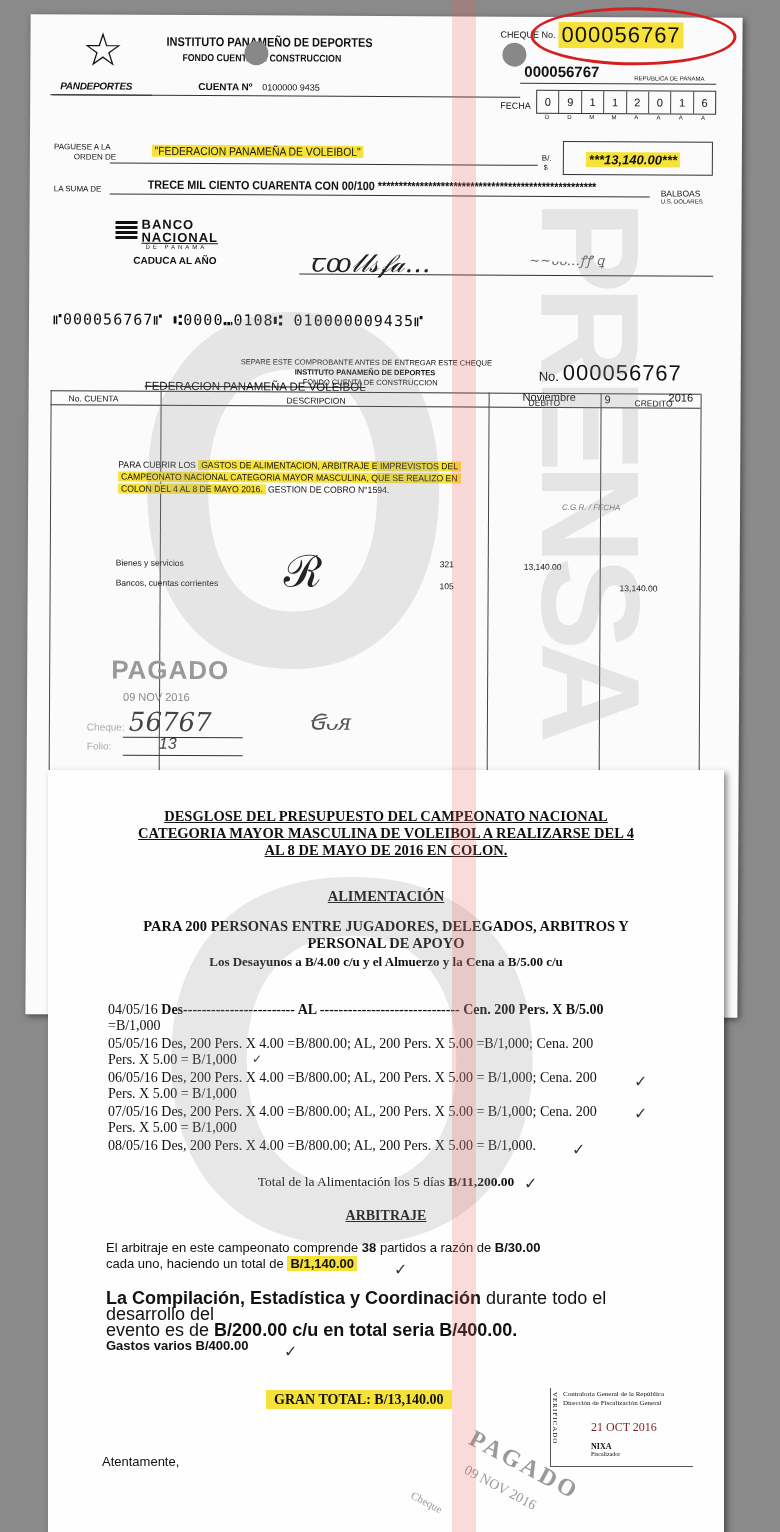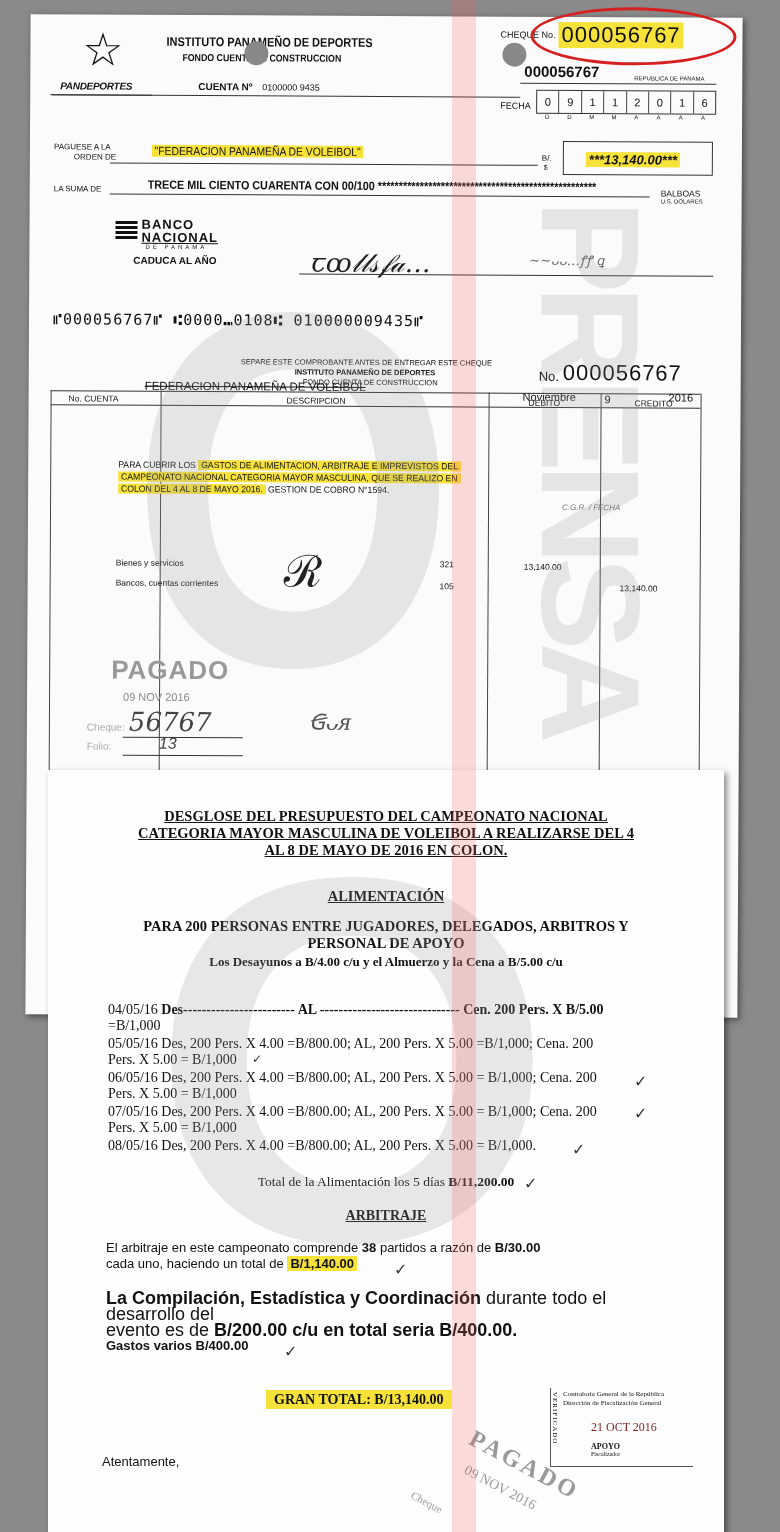--- a/index.html
+++ b/index.html
@@ -218,21 +218,21 @@
     <span class="hl" style="font-size:14px;font-weight:bold;padding:2px 8px;margin-top:8px;">GRAN TOTAL: B/13,140.00</span>
   </div>
 
   <div class="abs sans" style="left:54px;top:684px;font-size:13px;">Atentamente,</div>
 
   <div class="stamp" style="left:502px;top:618px;width:142px;height:78px;border:none;border-left:1px solid #555;border-bottom:1px solid #555;">
     <div style="position:absolute;left:12px;top:2px;white-space:nowrap;">Contraloría General de la República</div>
     <div style="position:absolute;left:12px;top:11px;white-space:nowrap;">Dirección de Fiscalización General</div>
     <div style="position:absolute;left:2px;top:4px;width:6px;writing-mode:vertical-rl;font-size:7px;letter-spacing:1px;">VERIFICADO</div>
     <div style="position:absolute;left:40px;top:32px;font-size:12px;color:#7f1d1d;white-space:nowrap;text-align:right;">21 OCT 2016</div>
-    <div style="position:absolute;left:40px;top:54px;font-size:8px;font-weight:bold;">APOYO</div>
+    <div style="position:absolute;left:40px;top:54px;font-size:8px;font-weight:bold;">NIXA</div>
     <div style="position:absolute;left:40px;top:63px;font-size:6px;">Fiscalizador</div>
   </div>
 
   <div class="abs" style="left:410px;top:680px;transform:rotate(28deg);color:#999;">
     <div style="font-size:24px;font-weight:bold;letter-spacing:3px;">PAGADO</div>
     <div style="font-size:14px;margin-top:10px;margin-left:10px;">09 NOV 2016</div>
   </div>
   <div class="abs" style="left:362px;top:726px;font-size:11px;color:#999;transform:rotate(28deg);">Cheque</div>
 </div>
 

